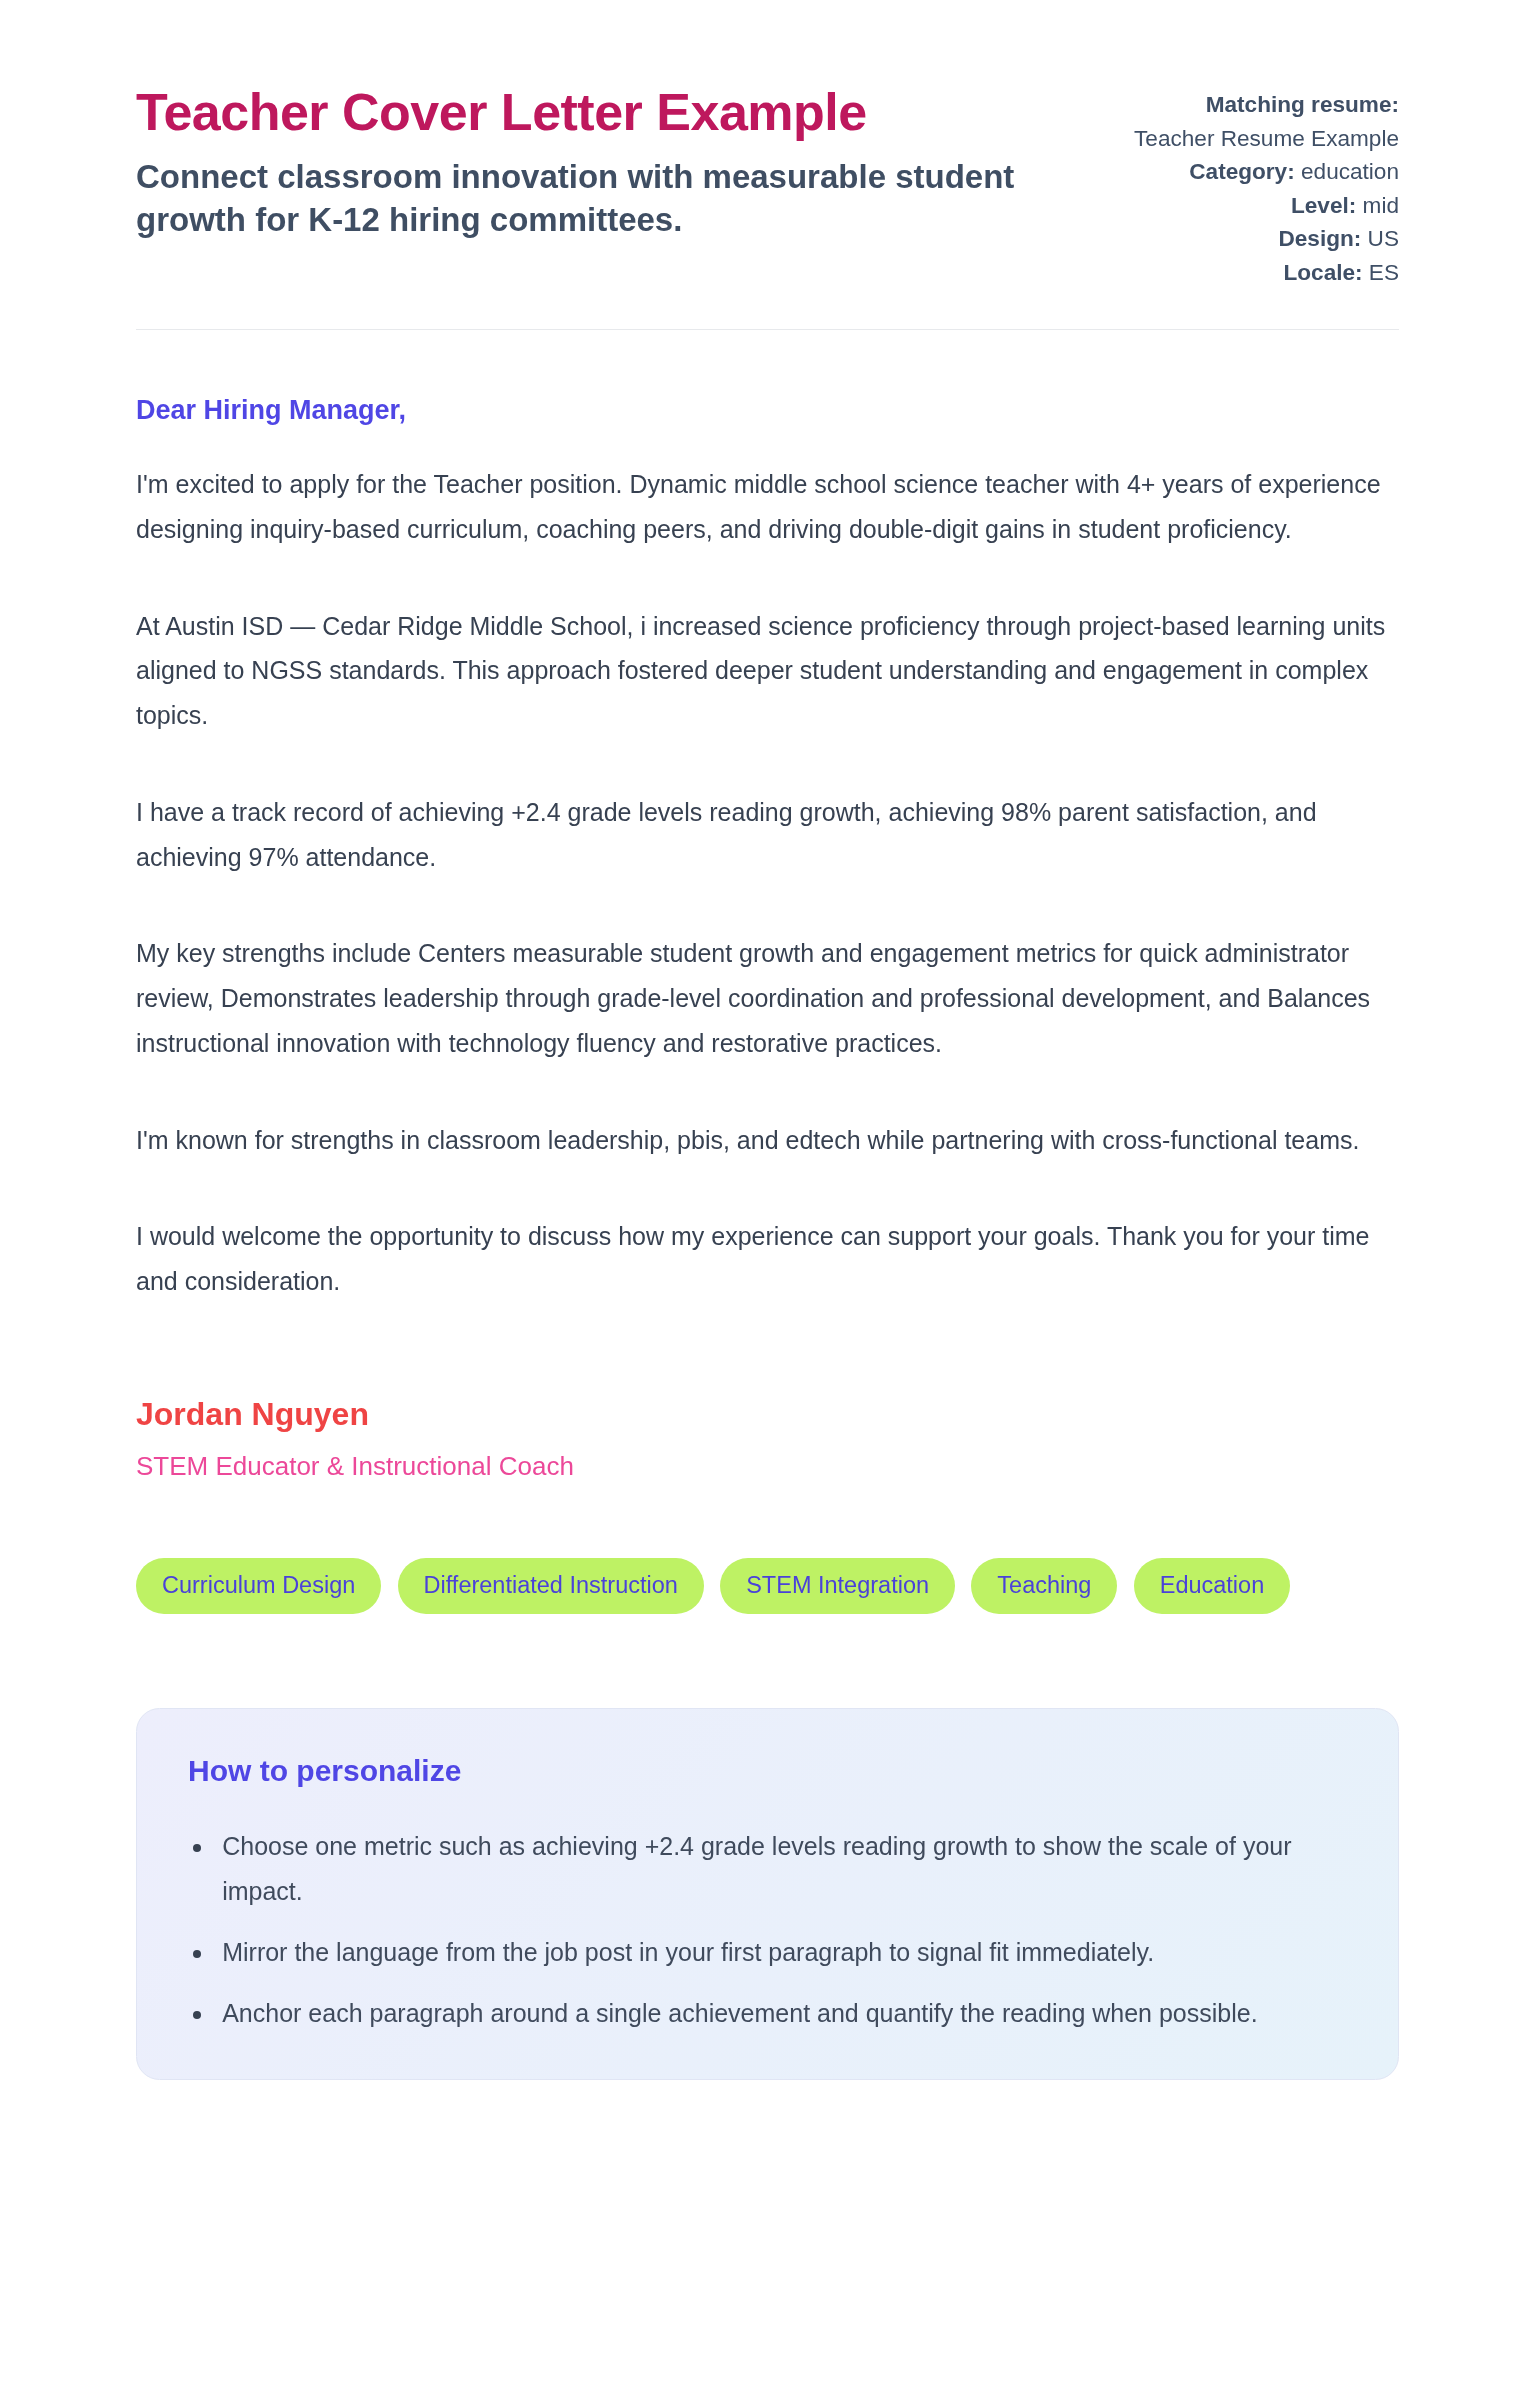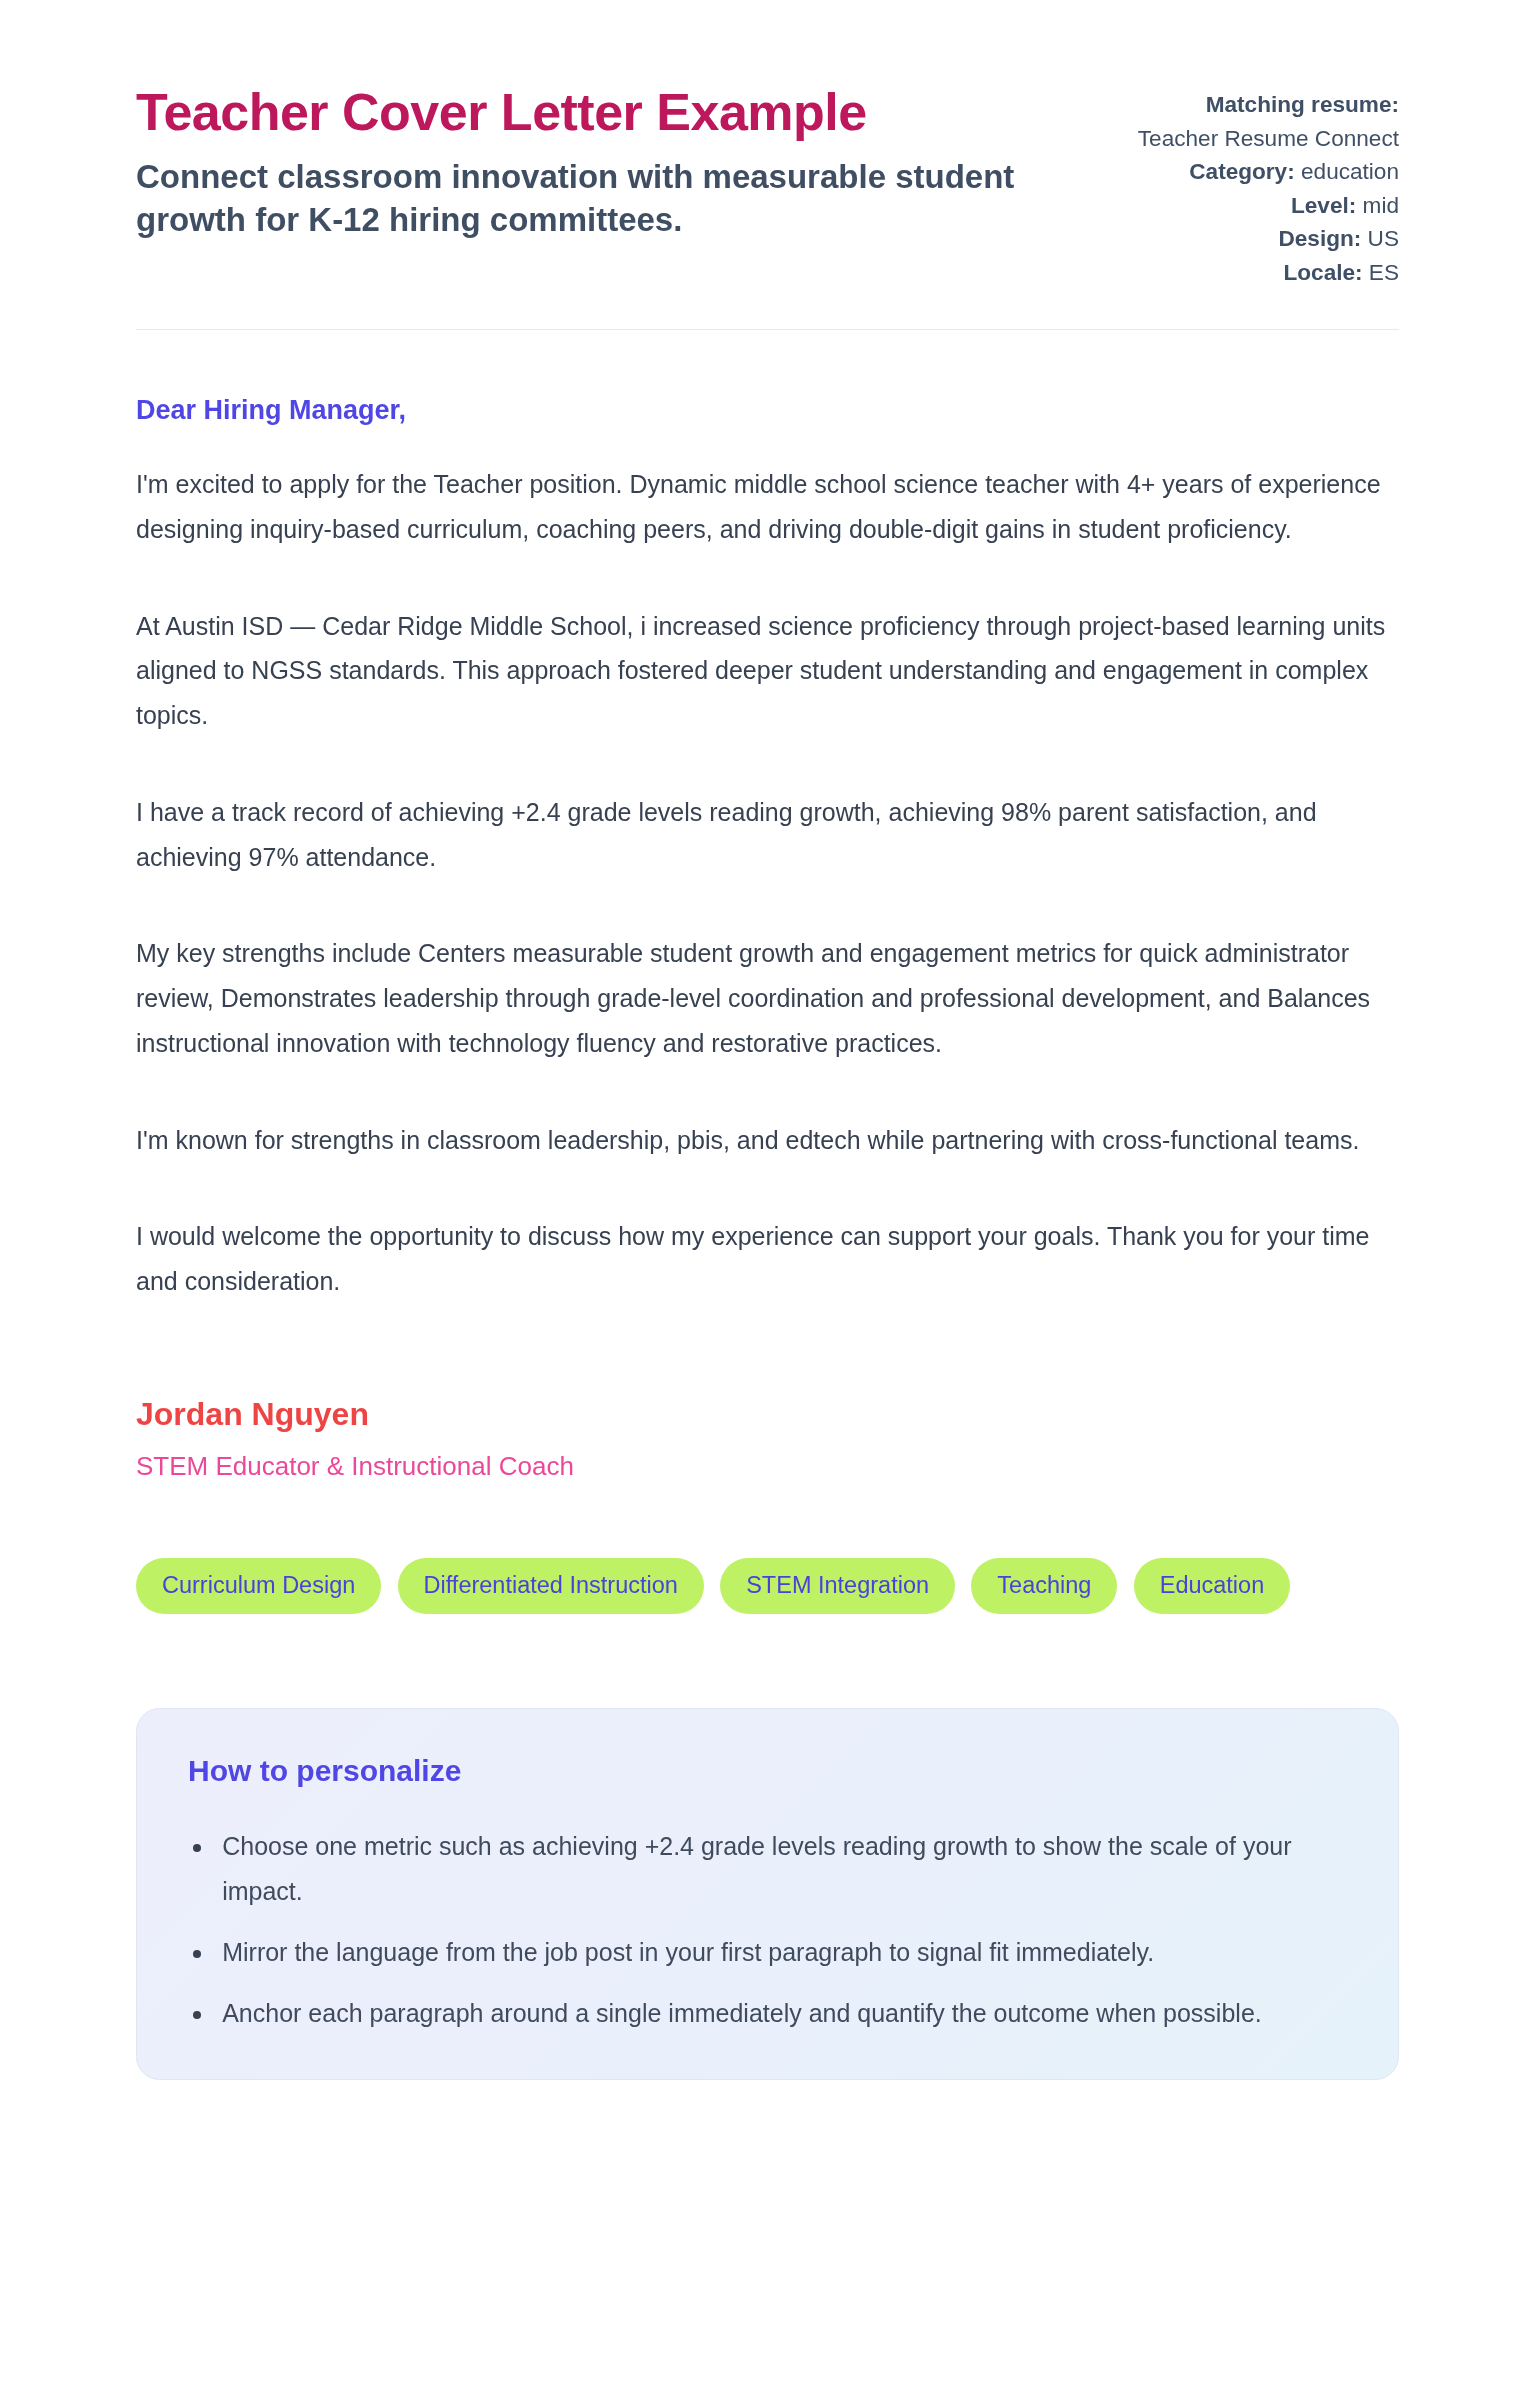--- a/index.html
+++ b/index.html
@@ -113,21 +113,21 @@
   <div class="header">
     <div class="title-block">
       <h1 class="page-title">Teacher Cover Letter Example</h1>
       <h2 class="page-subtitle">Connect classroom innovation with measurable student growth for K-12 hiring committees.</h2>
     </div>
     <div class="meta">
       <div>
         <span class="lbl">Matching resume:</span>
       </div>
       <div>
-        <span>Teacher Resume Connect</span>
+        <span>Teacher Resume Example</span>
       </div>
       <div>
         <span class="lbl">Category:</span>
         <span>education</span>
       </div>
       <div>
         <span class="lbl">Level:</span>
         <span>mid</span>
       </div>
       <div>
@@ -162,18 +162,18 @@
     <span class="chip">STEM Integration</span>
     <span class="chip">Teaching</span>
     <span class="chip">Education</span>
   </div>
 
   <div class="personalize">
     <h3 class="personalize-title">How to personalize</h3>
     <ul class="personalize-list">
       <li>Choose one metric such as achieving +2.4 grade levels reading growth to show the scale of your impact.</li>
       <li>Mirror the language from the job post in your first paragraph to signal fit immediately.</li>
-      <li>Anchor each paragraph around a single immediately and quantify the outcome when possible.</li>
+      <li>Anchor each paragraph around a single achievement and quantify the reading when possible.</li>
     </ul>
   </div>
 
 </div>
 
 
 </body></html>

